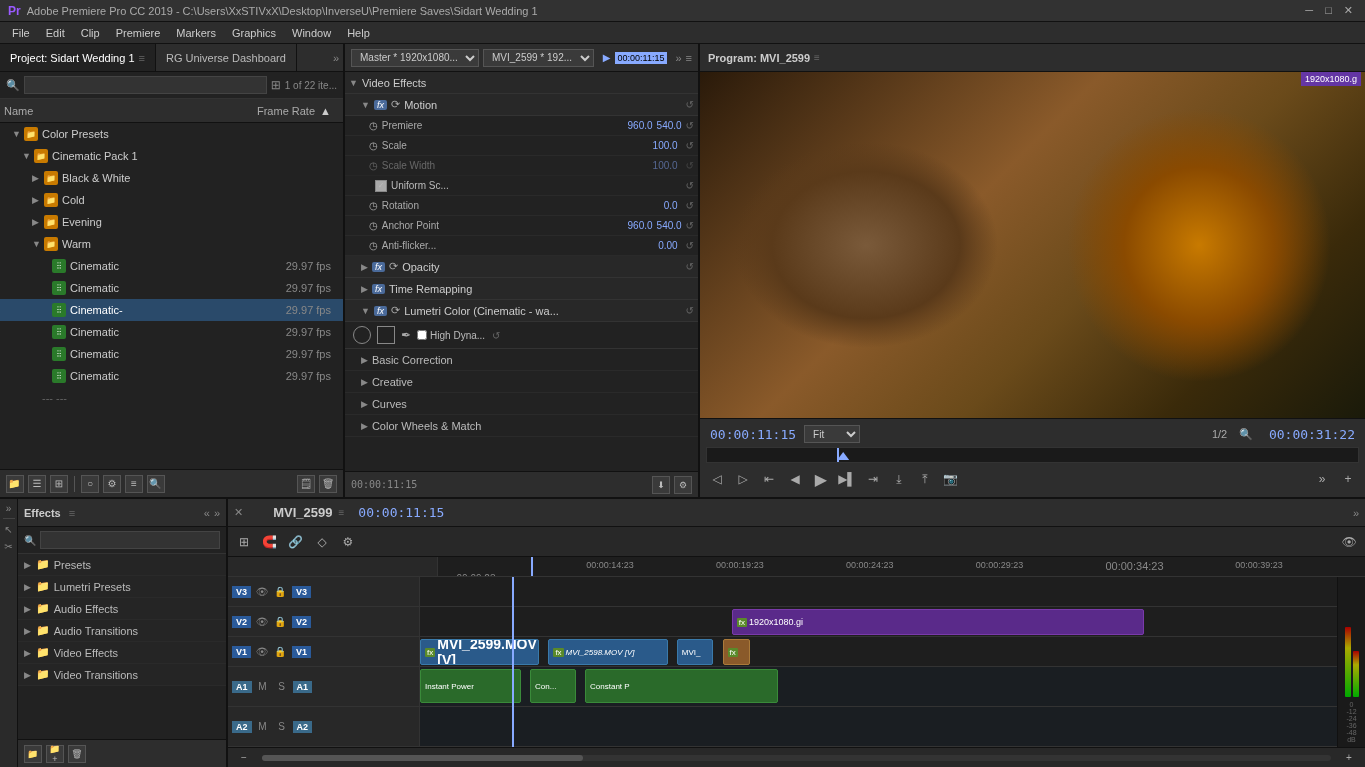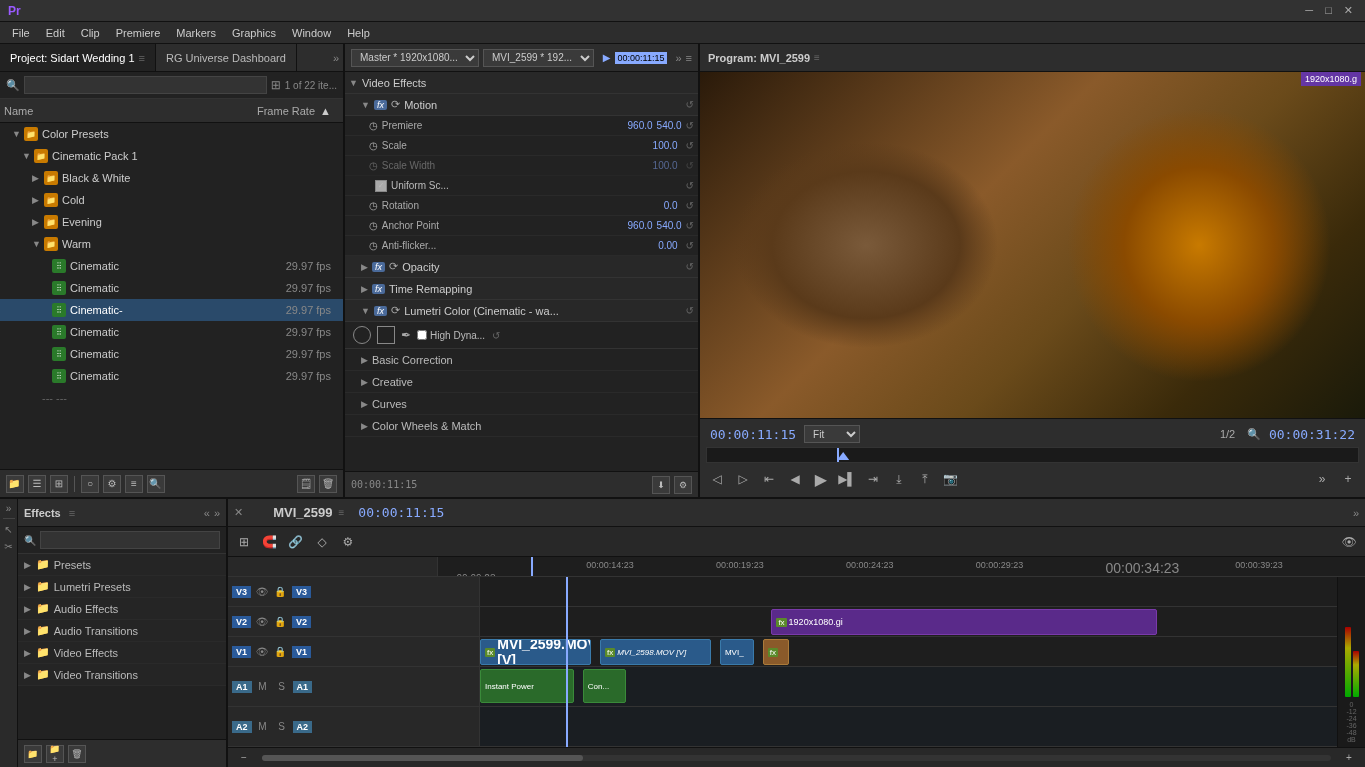--- a/index.html
+++ b/index.html
@@ -500,21 +500,21 @@
       display: flex; align-items: center; justify-content: center;
     }
     .tl-tool-btn.active { color: #88aaff; }
 
     .timeline-tracks-container {
       flex: 1;
       display: flex;
       overflow: hidden;
     }
     .track-headers {
-      width: 252px;
+      width: 192px;
       background: #282828;
       border-right: 1px solid #333;
       overflow: hidden;
       flex-shrink: 0;
     }
     .track-header {
       display: flex;
       align-items: center;
       height: 30px;
       border-bottom: 1px solid #333;
@@ -631,20 +631,21 @@
 
     .timeline-header-expand {
       margin-left: auto;
     }
   </style>
 </head>
 <body>
 
 <div id="titlebar">
   <span style="margin-right:6px; color:#9a5aff; font-weight:bold; font-size:12px;">Pr</span>
+  <span style="font-size:11px; color:#aaa;">Adobe Premiere Pro CC 2019 - C:\Users\XxSTIVxX\Desktop\InverseU\Premiere Saves\Sidart Wedding 1</span>
   <div style="margin-left:auto; display:flex; gap:12px; margin-right:4px;">
     <span style="cursor:pointer; color:#aaa;">─</span>
     <span style="cursor:pointer; color:#aaa;">□</span>
     <span style="cursor:pointer; color:#aaa;">✕</span>
   </div>
 </div>
 
 <div id="menubar">
   <span class="menu-item">File</span>
   <span class="menu-item">Edit</span>
@@ -964,21 +965,21 @@
           <span class="timecode-display">00:00:11:15</span>
           <select class="fit-dropdown">
             <option>Fit</option>
             <option>25%</option>
             <option>50%</option>
             <option>75%</option>
             <option>100%</option>
           </select>
           <span style="margin-left:auto; color:#aaa; font-size:11px;">1/2</span>
           <span style="margin-left:4px;">🔍</span>
-          <span class="timecode-display" style="">00:00:31:22</span>
+          <span class="timecode-display" style="margin-left:8px;">00:00:31:22</span>
         </div>
 
         <div class="monitor-progress">
           <div class="progress-playhead"></div>
           <div style="position:absolute; top:4px; left:20%; width:12px; height:8px; background:#88aaff; clip-path: polygon(50% 0%, 0% 100%, 100% 100%);"></div>
         </div>
 
         <div class="monitor-btn-row">
           <button class="mon-btn" title="Mark In">◁</button>
           <button class="mon-btn" title="Mark Out">▷</button>
@@ -1085,21 +1086,21 @@
       </div>
 
       <div style="display:flex; height:20px; background:#1e1e1e; border-bottom:1px solid #333;">
         <div style="width:210px; background:#282828; border-right:1px solid #333; flex-shrink:0;"></div>
         <div style="flex:1; position:relative; overflow:hidden; background:#1e1e1e;">
           <span style="position:absolute;left:2%;font-size:10px;color:#888;top:16px;">00:09:23</span>
           <span style="position:absolute;left:16%;font-size:9px;color:#888;top:3px;">00:00:14:23</span>
           <span style="position:absolute;left:30%;font-size:9px;color:#888;top:3px;">00:00:19:23</span>
           <span style="position:absolute;left:44%;font-size:9px;color:#888;top:3px;">00:00:24:23</span>
           <span style="position:absolute;left:58%;font-size:9px;color:#888;top:3px;">00:00:29:23</span>
-          <span style="position:absolute;left:72%;font-size:14px;color:#888;top:3px;">00:00:34:23</span>
+          <span style="position:absolute;left:72%;font-size:11px;color:#888;top:3px;">00:00:34:23</span>
           <span style="position:absolute;left:86%;font-size:9px;color:#888;top:3px;">00:00:39:23</span>
 
           <div style="position:absolute;top:0;bottom:0;left:10%;width:2px;background:#88aaff;"></div>
         </div>
       </div>
 
       <div class="timeline-tracks-container">
         <div class="track-headers">
 
           <div class="track-header">
@@ -1169,20 +1170,23 @@
               </div>
             </div>
 
             <div class="track-row audio-track tall">
               <div class="clip-block audio-clip" style="left:0%; width:11%;">
                 <span style="font-size:8px;">Instant Power</span>
               </div>
               <div class="clip-block audio-clip" style="left:12%; width:5%;">
                 <span style="font-size:8px;">Con...</span>
               </div>
+              <div class="clip-block audio-clip" style="left:18%; width:21%;">
+                <span style="font-size:8px;">Constant P</span>
+              </div>
             </div>
 
             <div class="track-row audio-track tall"></div>
           </div>
         </div>
 
         <div class="vu-meters">
           <div style="display:flex; gap:2px; flex:1; align-items:flex-end; padding-bottom:4px;">
             <div class="vu-bar" style="height:60%; width:6px;"></div>
             <div class="vu-bar" style="height:40%; width:6px;"></div>

